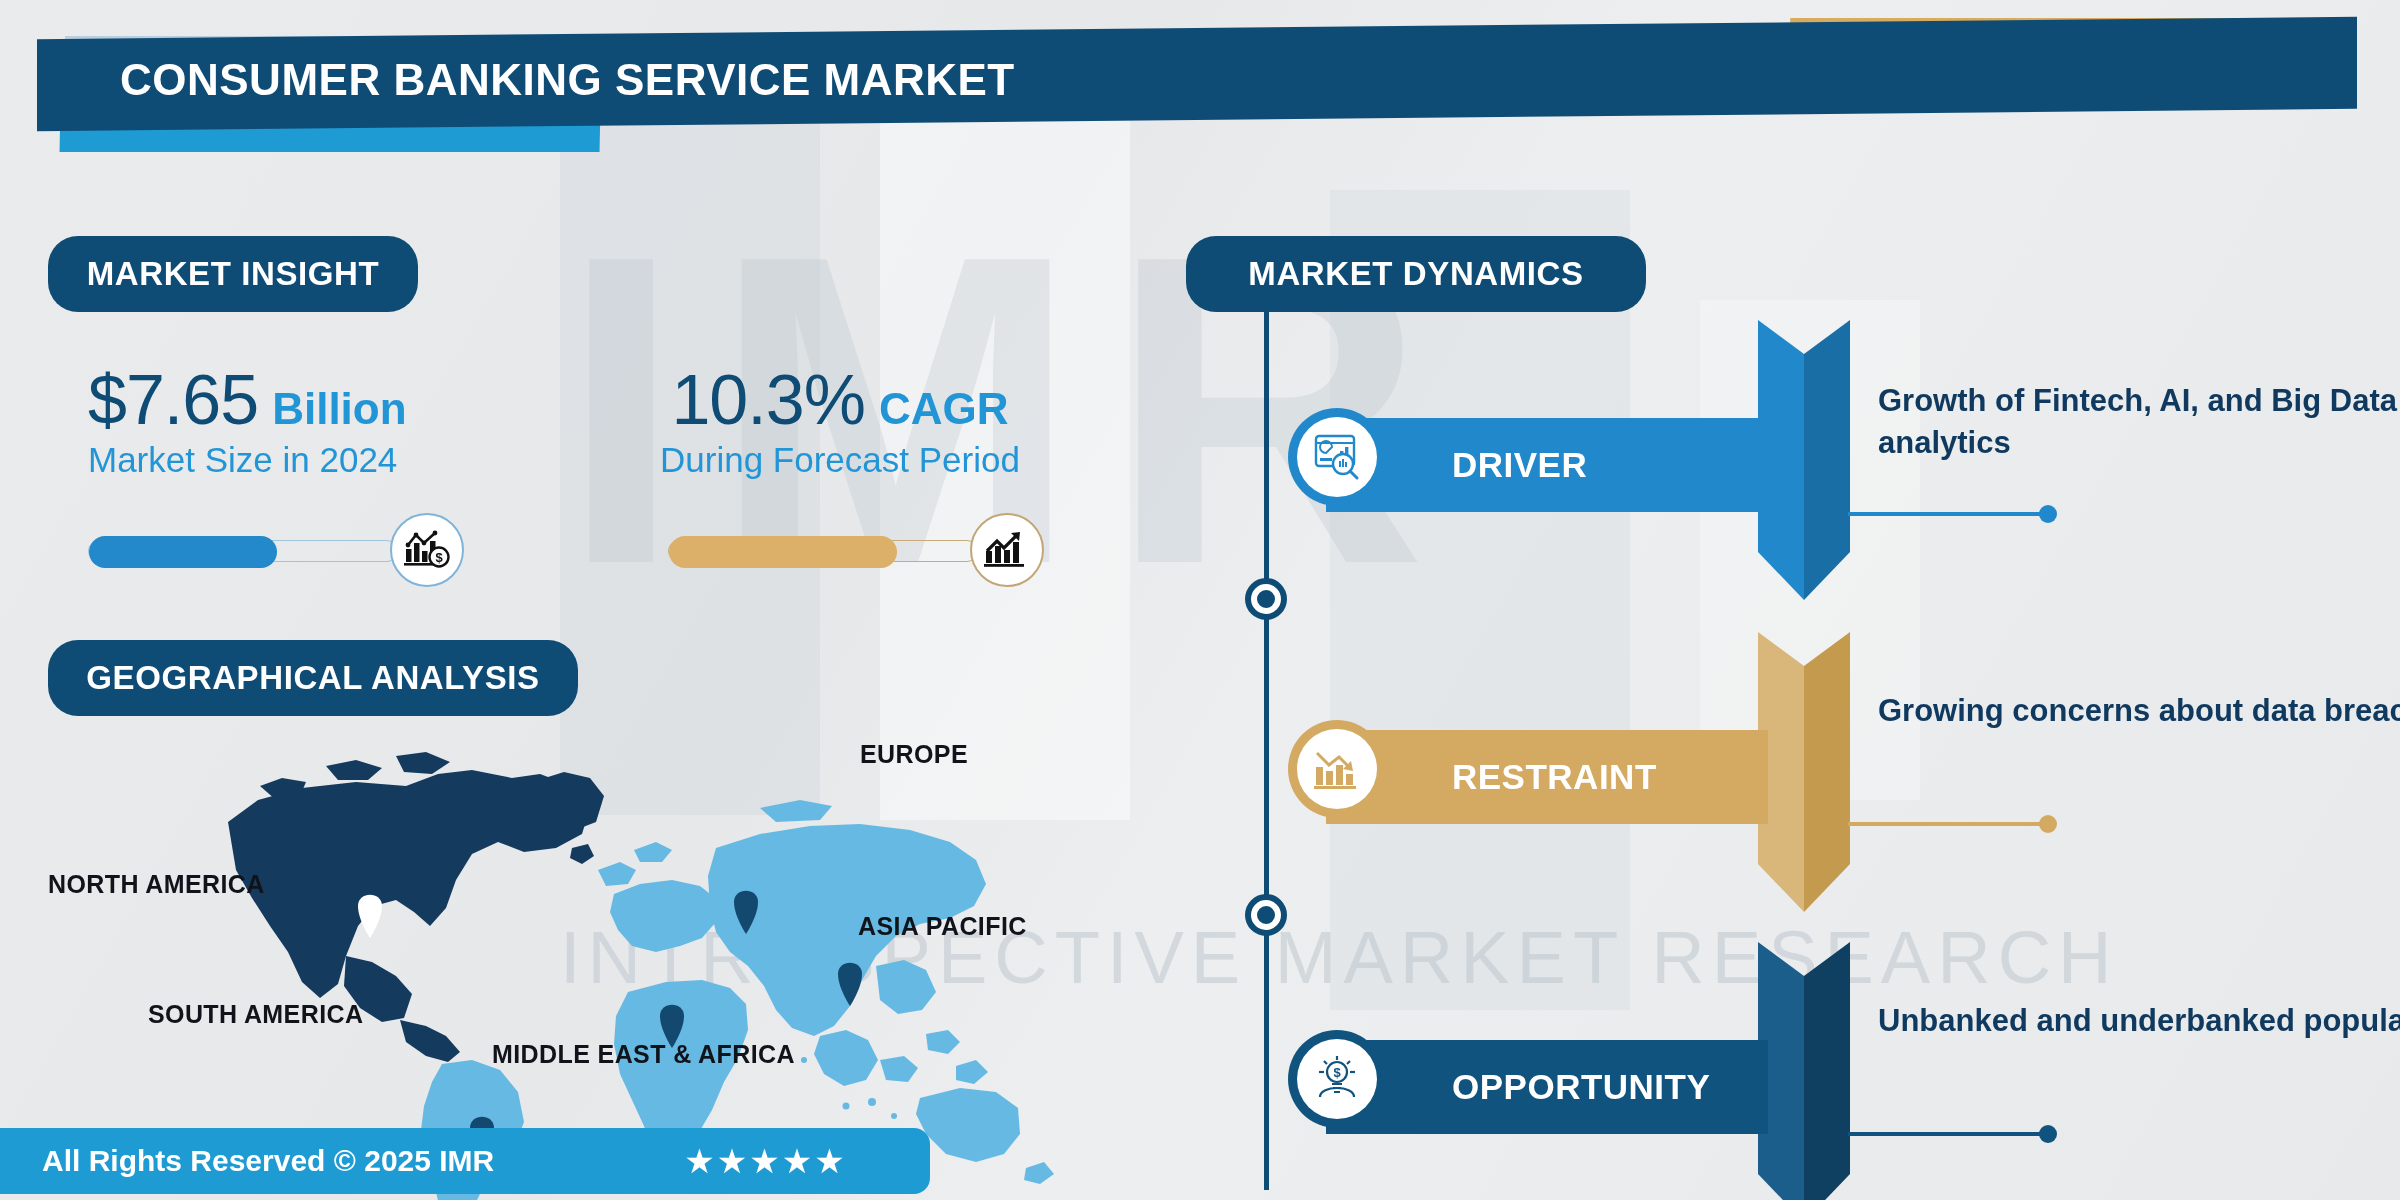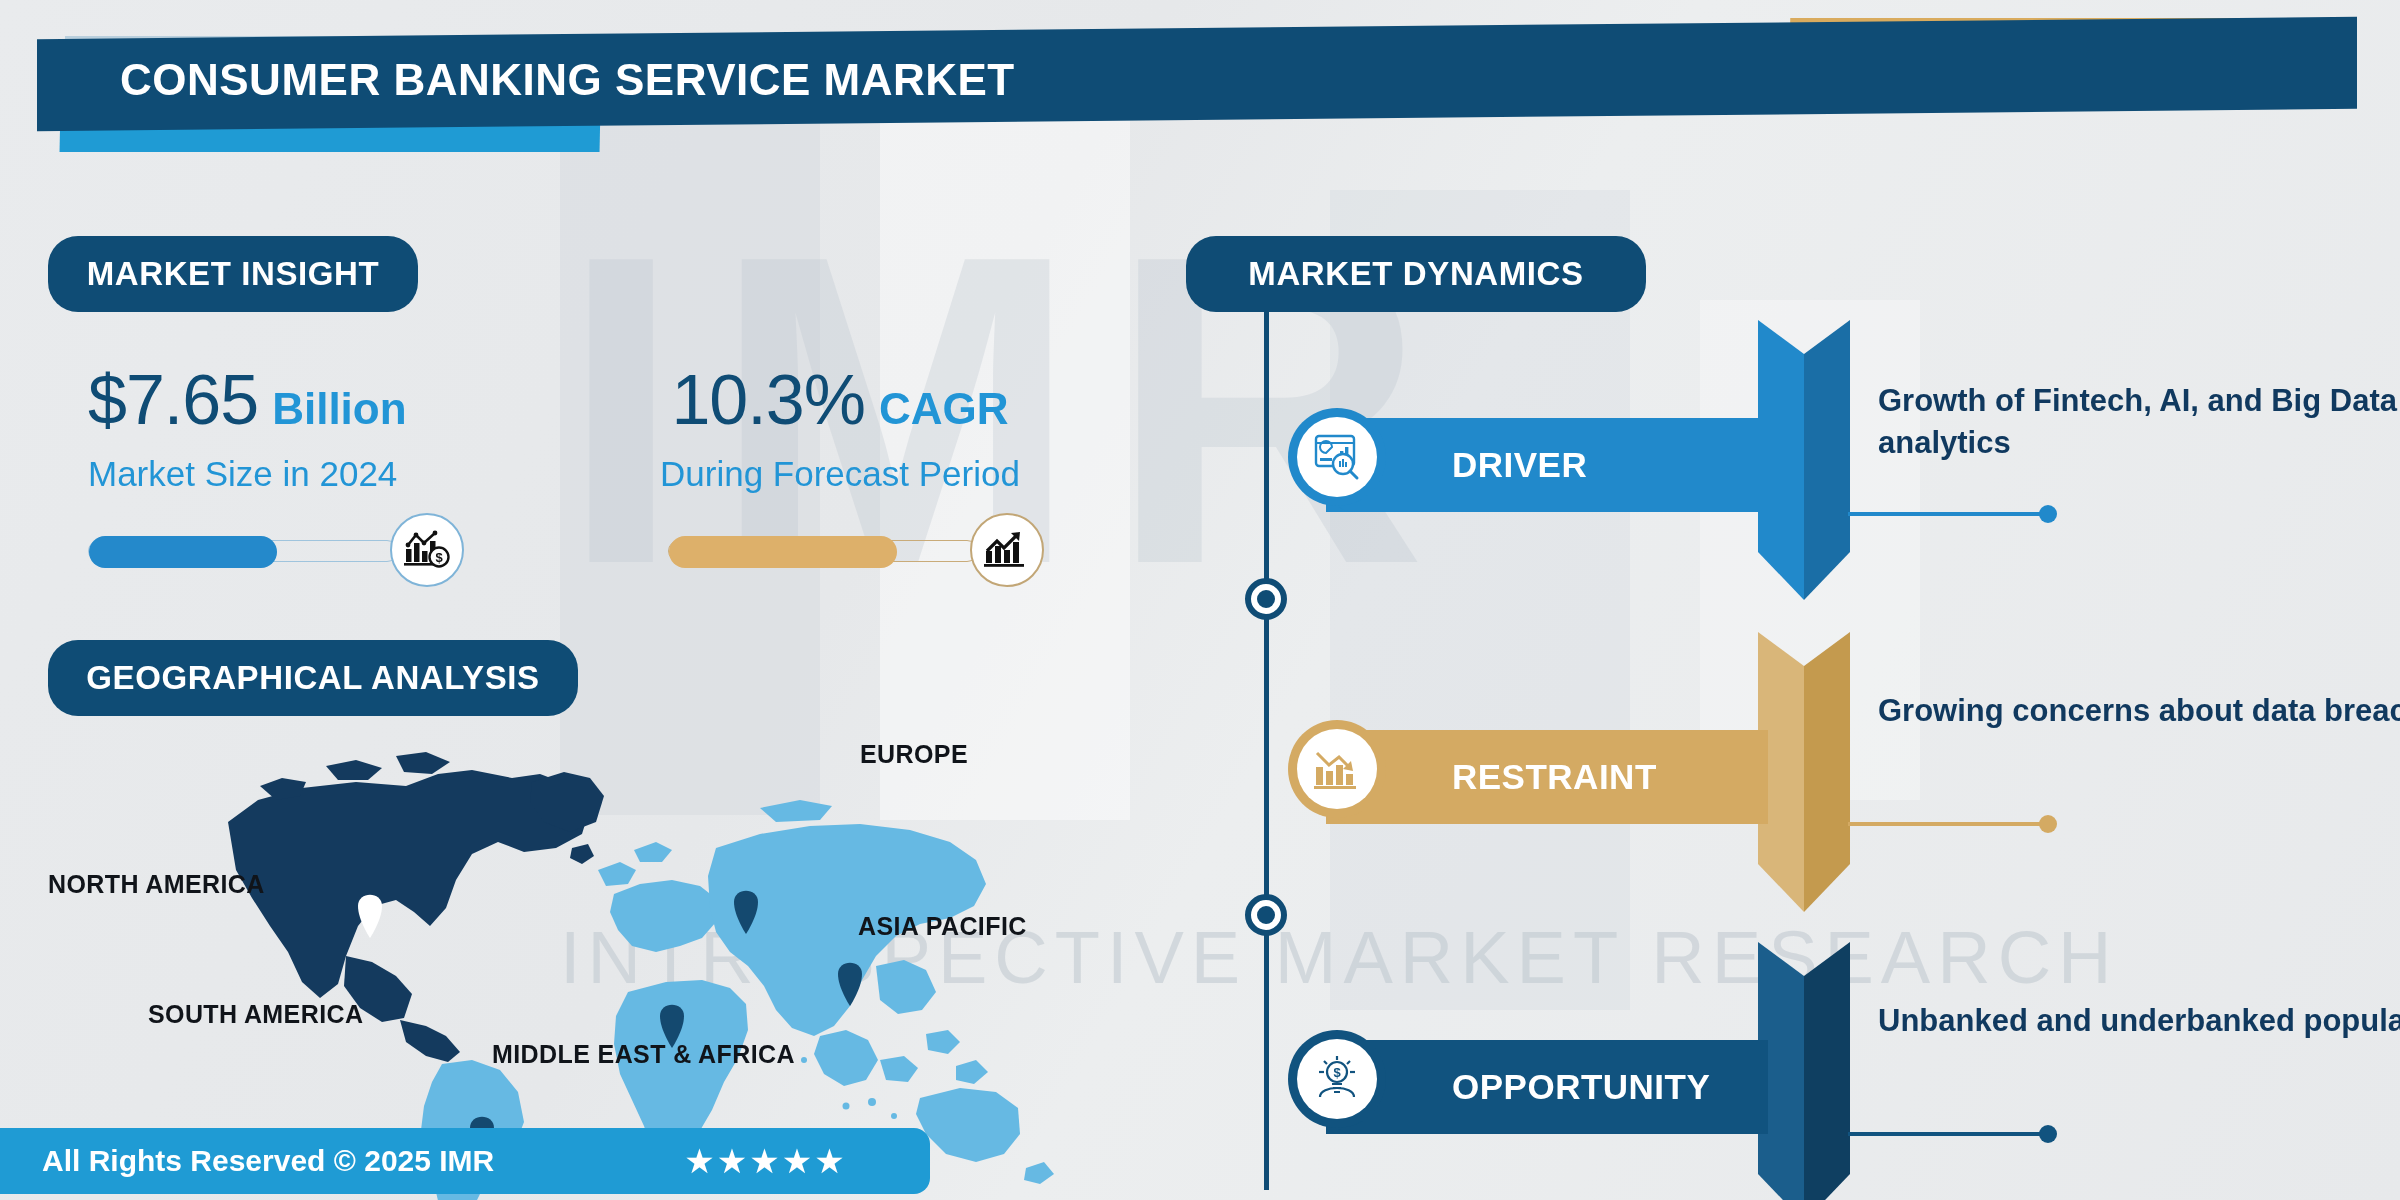--- a/index.html
+++ b/index.html
@@ -82,21 +82,21 @@
   .stat { position:absolute; }
   .stat .big {
     font-size:70px; font-weight:normal; color:#0f4c75; letter-spacing:-1px;
     display:inline-block; vertical-align:baseline;
   }
   .stat .unit {
     font-size:44px; font-weight:bold; color:#2295d6; margin-left:14px;
     display:inline-block;
   }
   .stat .sub {
-    margin-top:14px; font-size:35px; color:#2295d6; font-weight:500;
+    font-size:35px; color:#2295d6; font-weight:500;
   }
   #stat-size { left:88px; top:360px; }
   #stat-cagr { left:660px; top:360px;text-align:center; }
 
   .track {
     position:absolute; height:22px; border-radius:11px;
     border:1px solid #9fc4dd; background:transparent;
   }
   .track .fill { position:absolute; left:0; top:-5px; height:32px; border-radius:16px; }
   #track-size { left:88px; top:540px; width:310px; }

